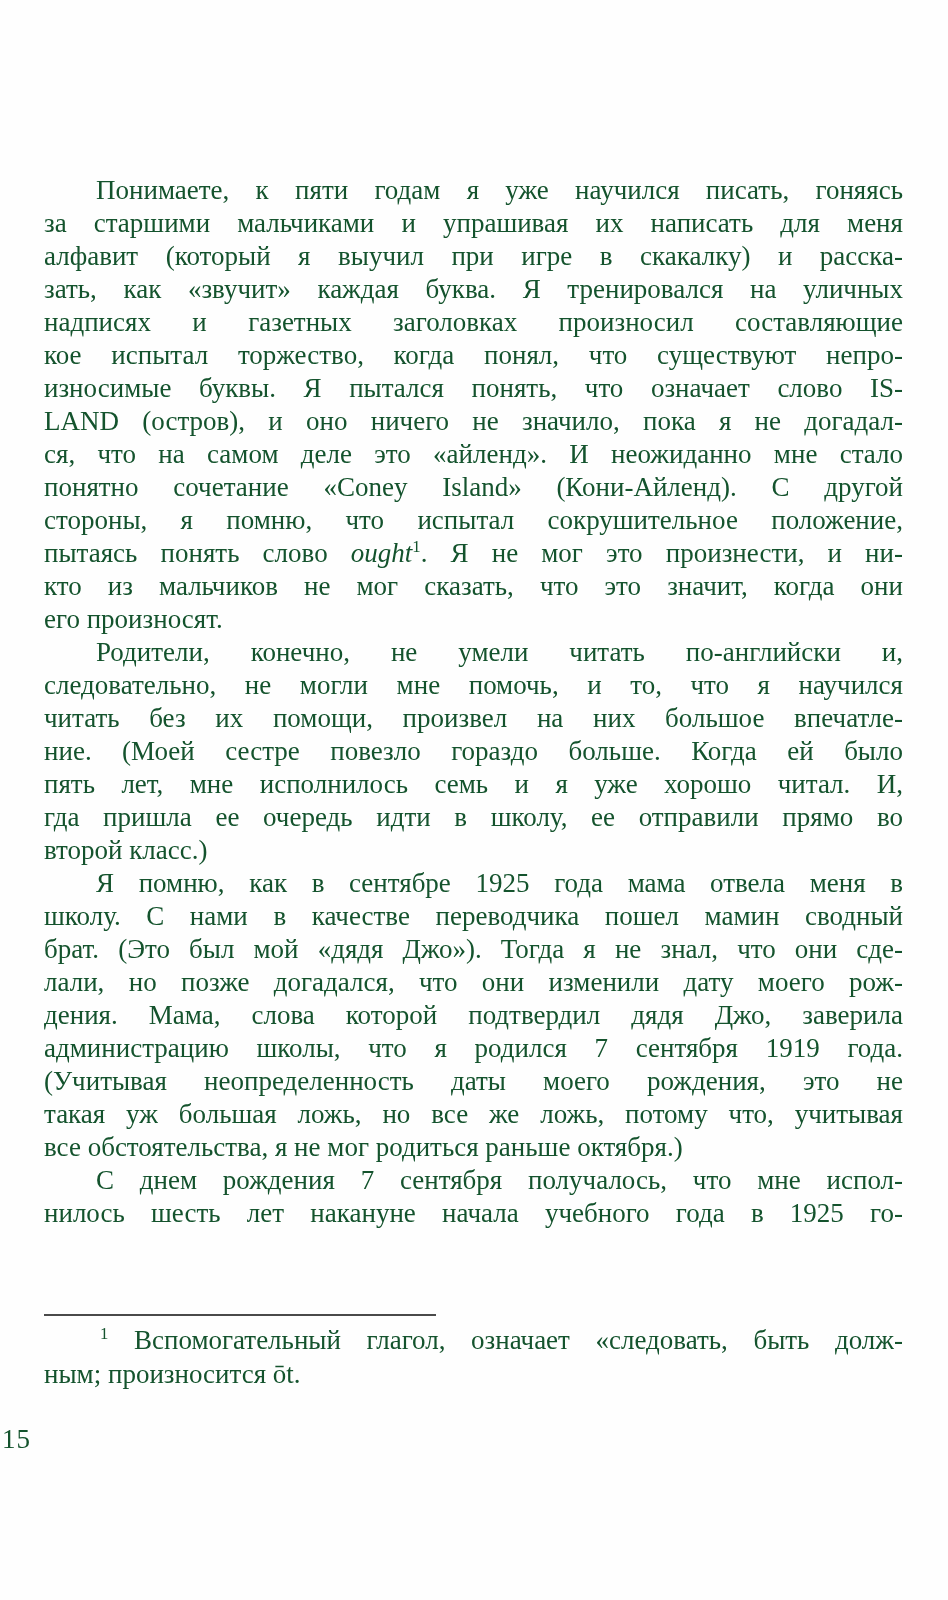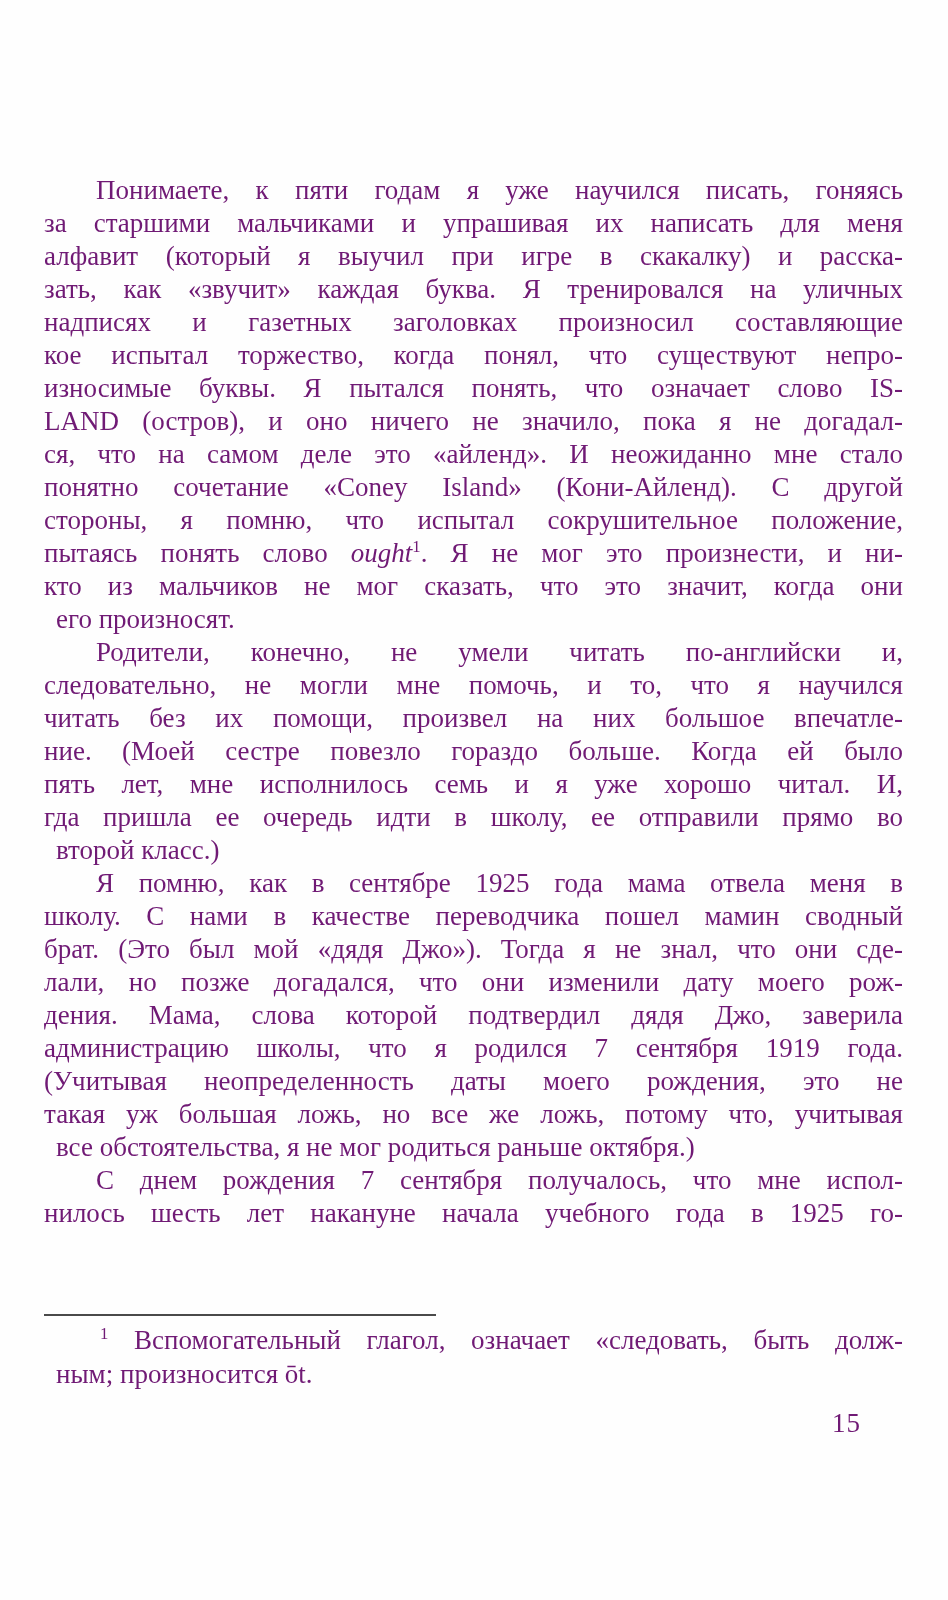--- a/index.html
+++ b/index.html
@@ -8,41 +8,40 @@
     background: #ffffff;
   }
   .page {
     position: relative;
     width: 948px;
     height: 1600px;
     background: #fefefe;
     box-sizing: border-box;
     padding: 174px 45px 0 44px;
     font-family: "Liberation Serif", "DejaVu Serif", serif;
-    color: #701a75;
+    color: #14532d;
     overflow: hidden;
   }
   .text-block {
     font-size: 27px;
     line-height: 33px;
   }
   .line {
     text-align: justify;
     text-align-last: justify;
     text-justify: inter-word;
     height: 33px;
     overflow: hidden;
   }
   .line.indent {
     text-indent: 52px;
   }
   .line.last {
     text-align: right;
     text-align-last: left;
-    margin-left: 12px;
   }
   .line i {
     font-style: italic;
     margin-top: 44px;
   }
   sup {
     font-size: 0.62em;
     vertical-align: super;
     line-height: 0;
   }
@@ -57,22 +56,22 @@
     font-size: 27px;
     line-height: 34px;
   }
   .footnote .line {
     height: 34px;
   }
   .footnote .line.indent {
     text-indent: 56px;
   }
   .page-number {
-    margin-top: 17px;
-    text-align: right;
+    margin-top: 33px;
+    text-align: left;
     font-size: 27px;
     letter-spacing: 1px;
     
     transform: translateX(-42px);
   }
 </style>
 </head>
 <body>
 
 <div class="page">

